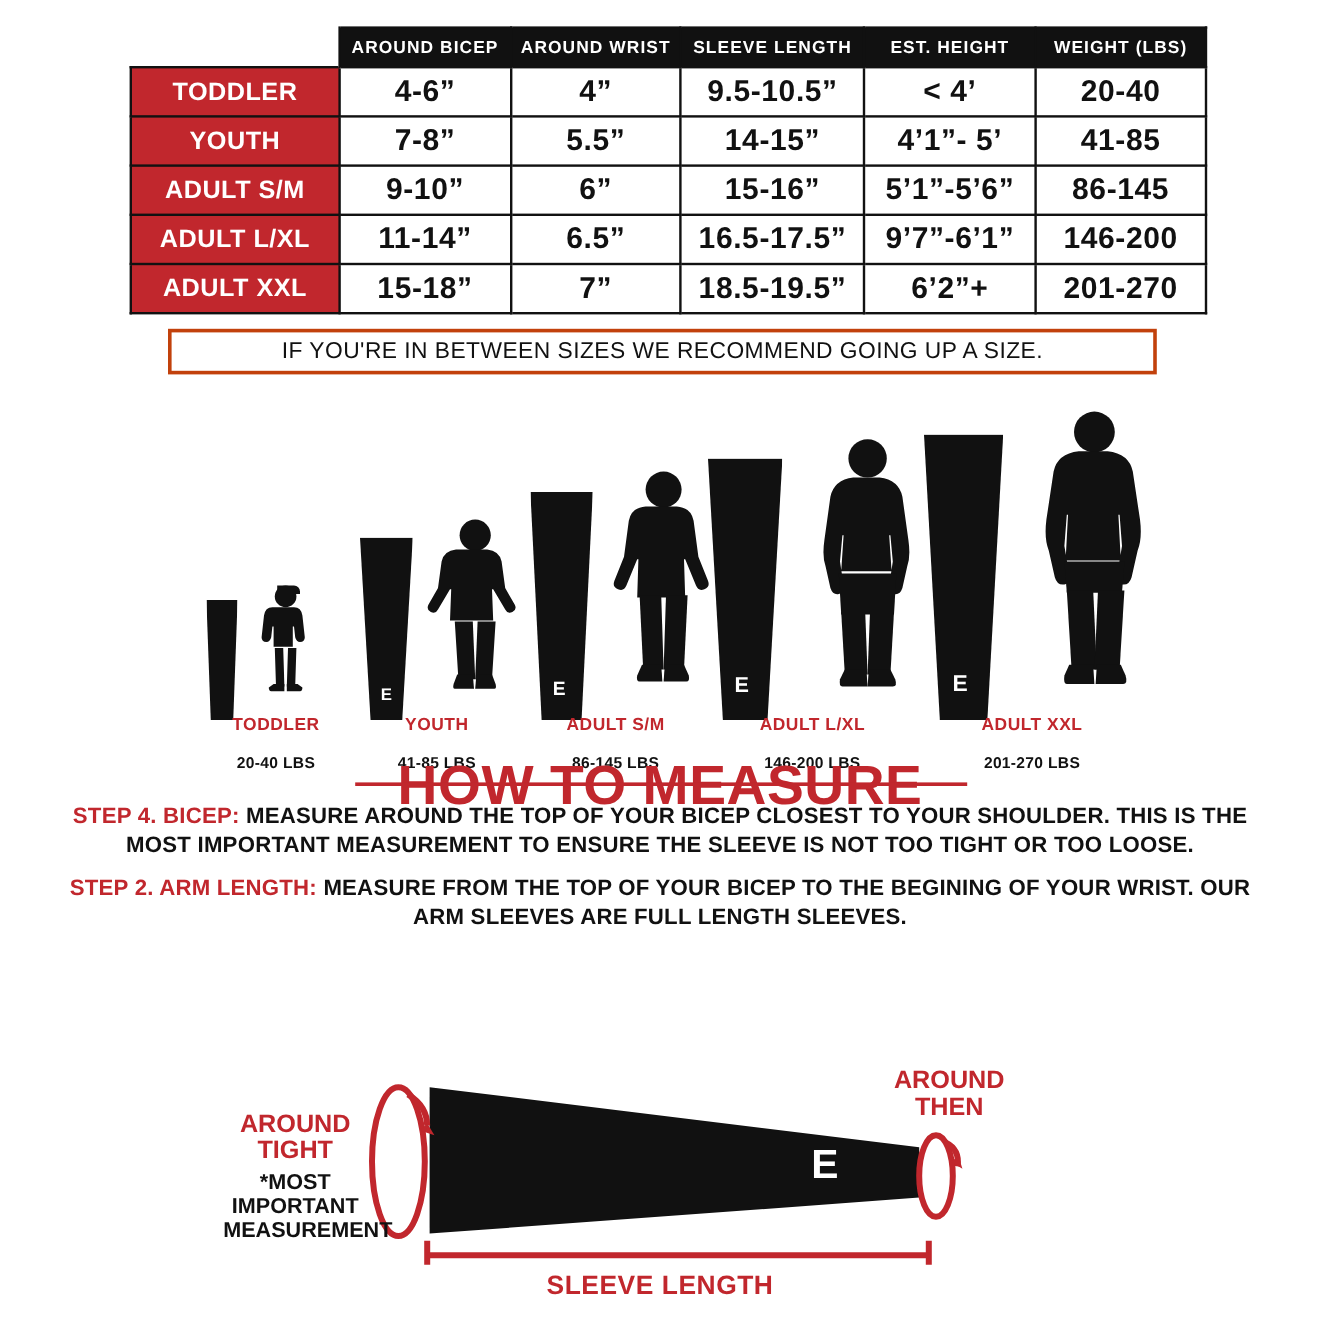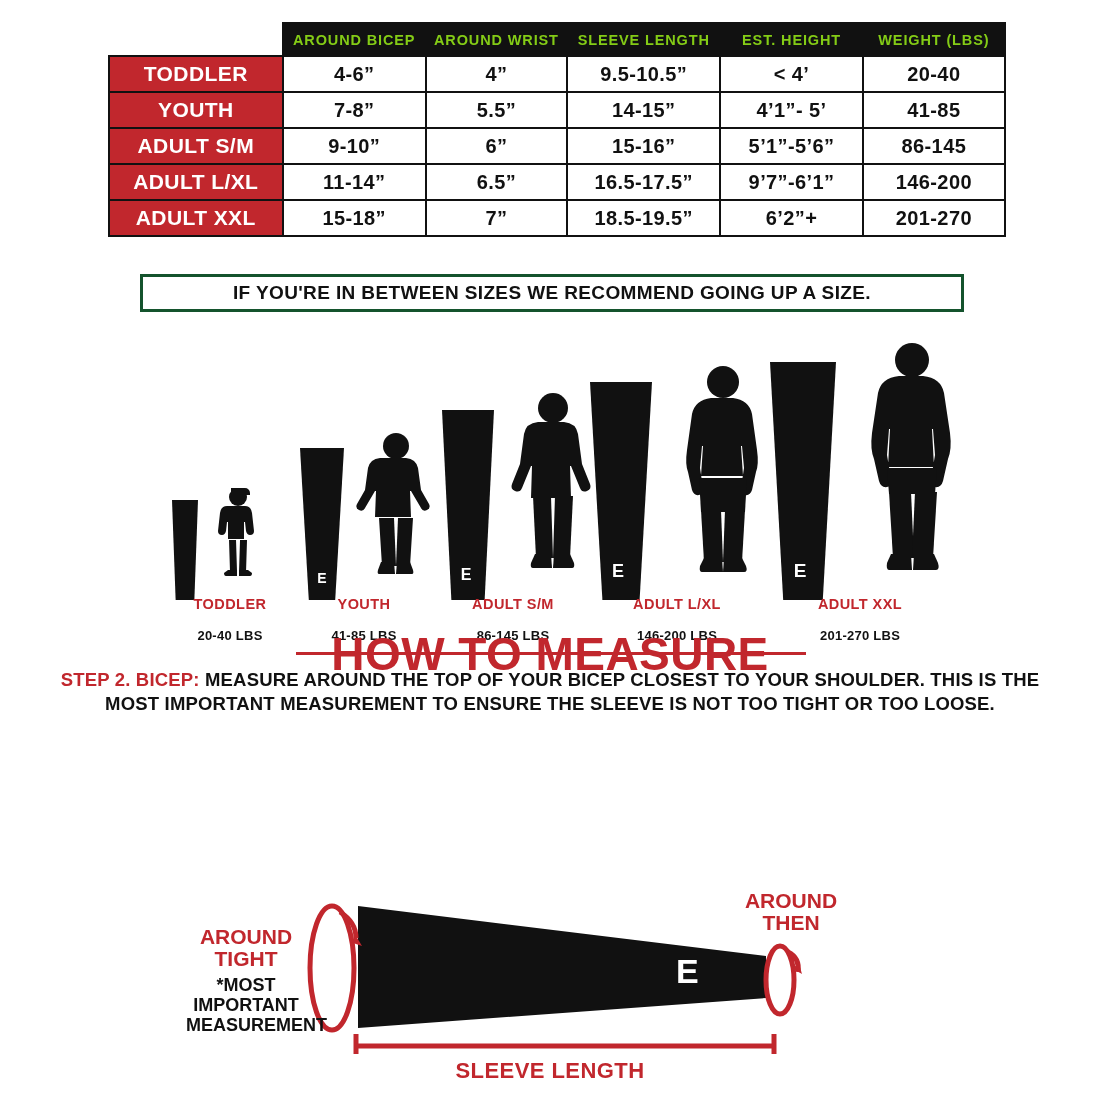--- a/index.html
+++ b/index.html
@@ -23,58 +23,58 @@
   }
   .size-table th, .size-table td {
     border: 2px solid #111;
     text-align: center;
     font-weight: bold;
     letter-spacing: .02em;
     white-space: nowrap;
   }
   .size-table thead th {
     background: #111111;
-    color: #84cc16;
+    color: #ffffff;
     font-size: 14.5px;
     padding: 8px 2px 7px;
     letter-spacing: .06em;
   }
   .size-table thead th.corner {
     background: #ffffff;
     border-left: none;
     border-top: none;
     border-bottom: none;
   }
   .size-table td.rowhead {
     background: #c1272d;
     color: #ffffff;
     font-size: 21px;
     padding: 5px 4px;
     letter-spacing: .02em;
   }
   .size-table td.cell {
-    font-size: 20px;
+    font-size: 25px;
     padding: 5px 2px;
     color: #111;
   }
   .col-head { width: 172px; }
   .col-1 { width: 142px; }
   .col-2 { width: 140px; }
   .col-3 { width: 152px; }
   .col-4 { width: 141px; }
   .col-5 { width: 141px; }
 
   
   .notice {
     position: absolute;
     left: 140px; top: 274px;
     width: 824px; height: 38px;
-    border: 3px solid #14532d;
+    border: 3px solid #c2410c;
     display: flex; align-items: center; justify-content: center;
-    font-size: 19px; font-weight: bold; letter-spacing: .02em;
+    font-size: 19px; font-weight: normal; letter-spacing: .02em;
     color: #111;
   }
 
   
   .est-title {
     position: absolute;
     left: 180px; top: 336px;
     font-size: 19px; font-weight: bold; letter-spacing: .03em;
     color: #111;
   }
@@ -305,21 +305,24 @@
       <div class="name">ADULT XXL</div>
       <div class="wt">201-270 LBS</div>
     </div>
   </div>
 
   <div class="hdr">HOW TO MEASURE</div>
   <div class="hdr-rule"></div>
 
   <div class="steps">
     <div class="step">
-      <span class="k">STEP 2. BICEP:</span><span> MEASURE AROUND THE TOP OF YOUR BICEP CLOSEST TO YOUR SHOULDER. THIS IS THE MOST IMPORTANT MEASUREMENT TO ENSURE THE SLEEVE IS NOT TOO TIGHT OR TOO LOOSE.</span>
+      <span class="k">STEP 4. BICEP:</span><span> MEASURE AROUND THE TOP OF YOUR BICEP CLOSEST TO YOUR SHOULDER. THIS IS THE MOST IMPORTANT MEASUREMENT TO ENSURE THE SLEEVE IS NOT TOO TIGHT OR TOO LOOSE.</span>
+    </div>
+    <div class="step">
+      <span class="k">STEP 2. ARM LENGTH:</span><span> MEASURE FROM THE TOP OF YOUR BICEP TO THE BEGINING OF YOUR WRIST. OUR ARM SLEEVES ARE FULL LENGTH SLEEVES.</span>
     </div>
   </div>
 
   <div class="diagram">
 
     <svg class="sleeve-big" viewBox="0 0 420 134" preserveAspectRatio="none">
       <path d="M6 6 L414 56 L414 98 L6 128 Z" fill="#111"></path>
     </svg>
     <div style="position:absolute;left:676px;top:62px;color:#fff;font-size:34px;font-weight:900;font-family:'Liberation Sans',sans-serif;">
       <span>E</span>

